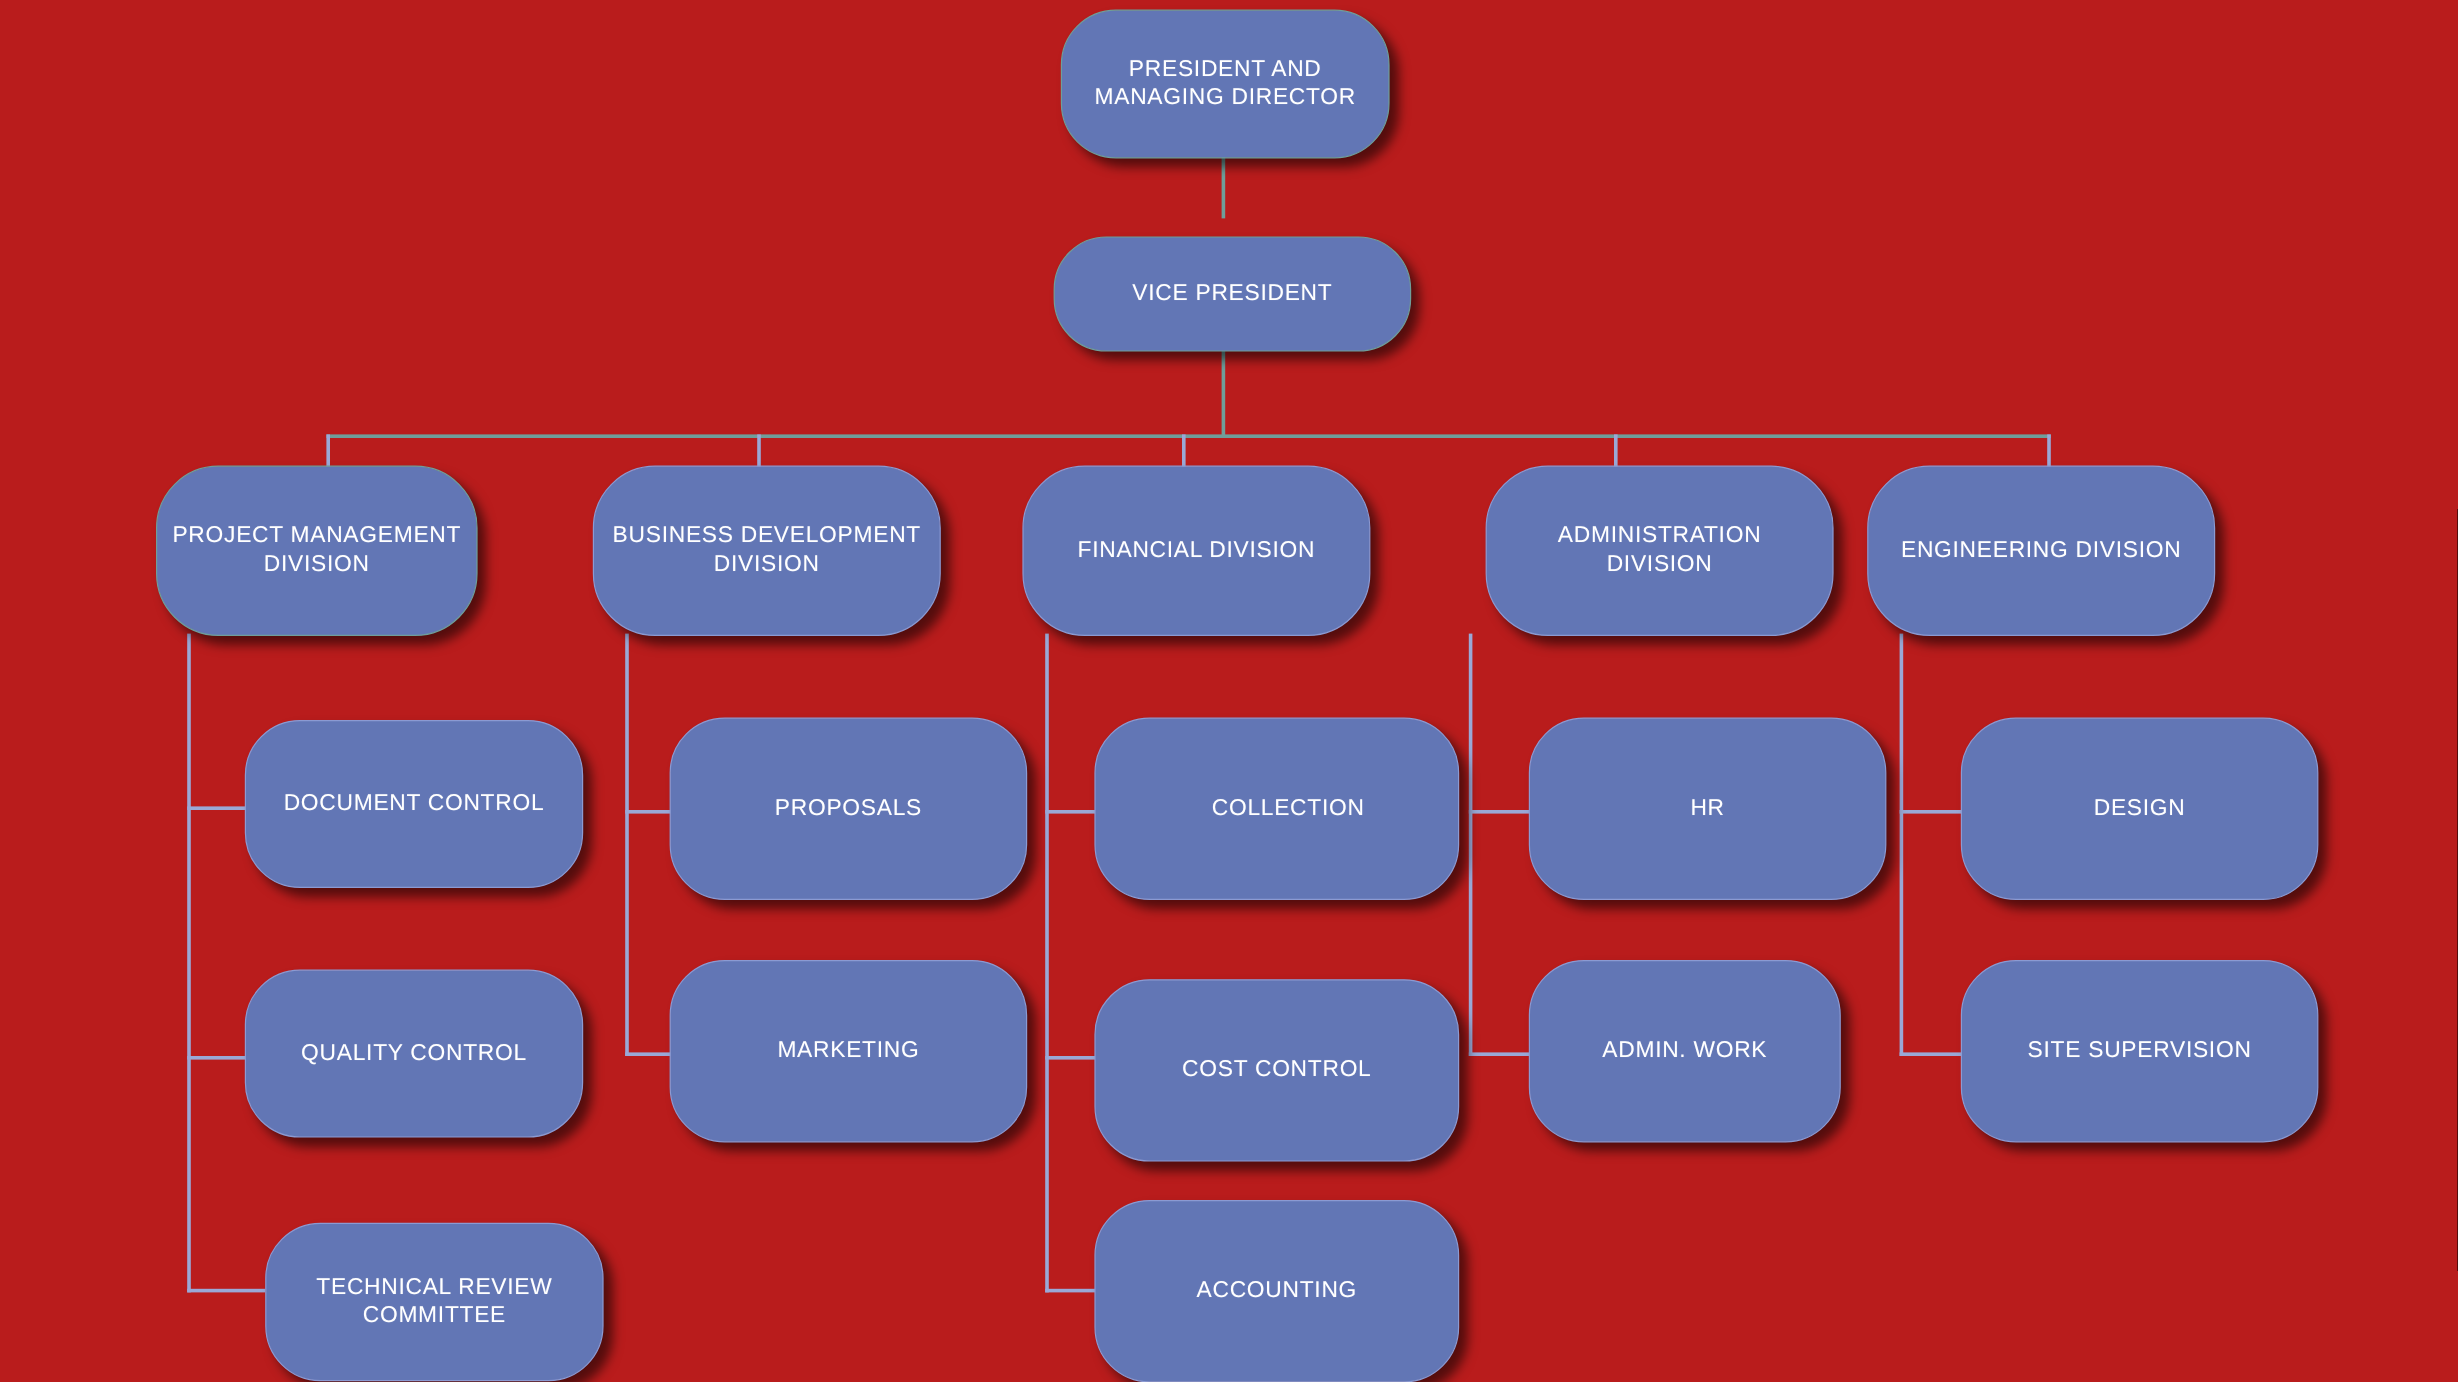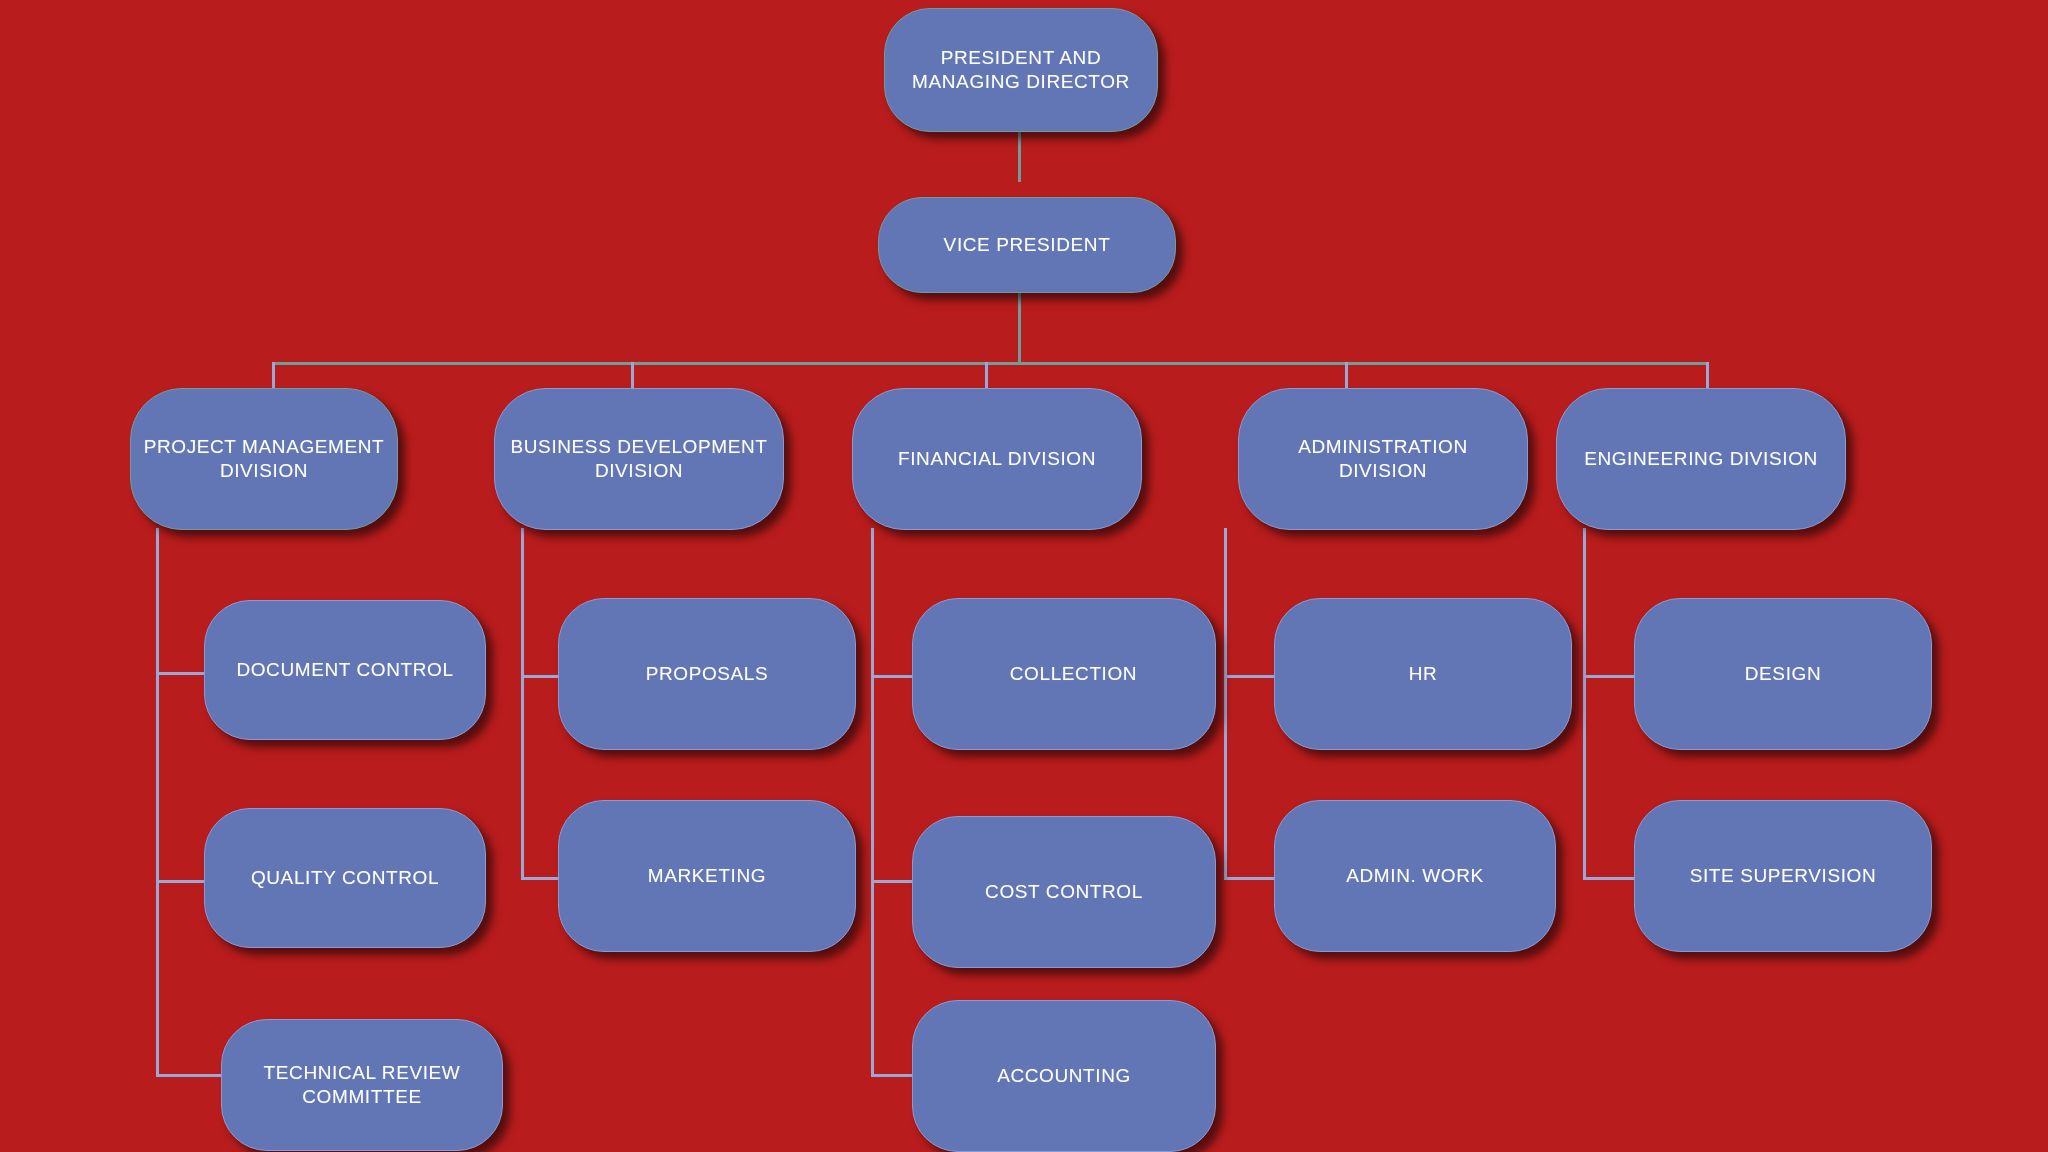--- a/index.html
+++ b/index.html
@@ -123,19 +123,19 @@
   <div class="node leaf" style="left:558px; top:800px; width:298px; height:152px;">MARKETING</div>
 
   <div class="node leaf" style="left:912px; top:598px; width:304px; height:152px;padding-left:29px;">COLLECTION</div>
 
   <div class="node leaf" style="left:912px; top:816px; width:304px; height:152px;">COST CONTROL</div>
 
   <div class="node leaf" style="left:912px; top:1000px; width:304px; height:152px;text-align:center;">ACCOUNTING</div>
 
   <div class="node leaf" style="left:1274px; top:598px; width:298px; height:152px;">HR</div>
 
-  <div class="node leaf" style="left:1274px; top:800px; width:282px; height:152px;">ADMIN. WORK</div>
+  <div class="node leaf" style="left:1274px; top:800px; width:260px; height:152px;">ADMIN. WORK</div>
 
   <div class="node leaf" style="left:1634px; top:598px; width:298px; height:152px;">DESIGN</div>
 
   <div class="node leaf" style="left:1634px; top:800px; width:298px; height:152px;">SITE SUPERVISION</div>
 
 </div>
 
 </body></html>

